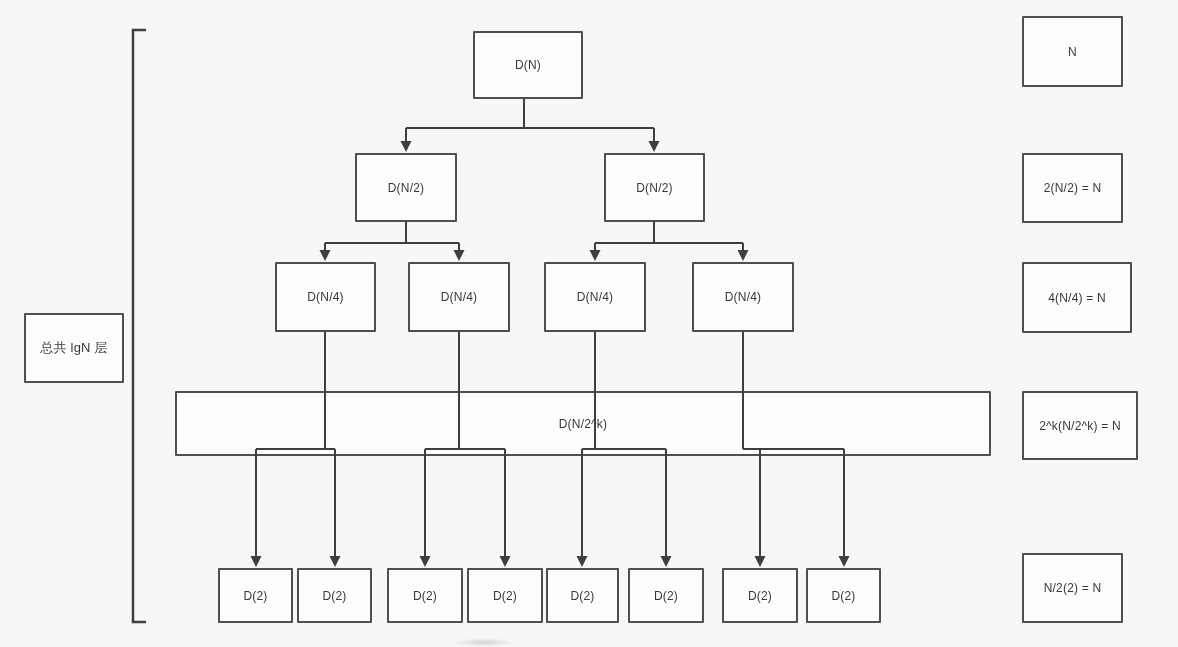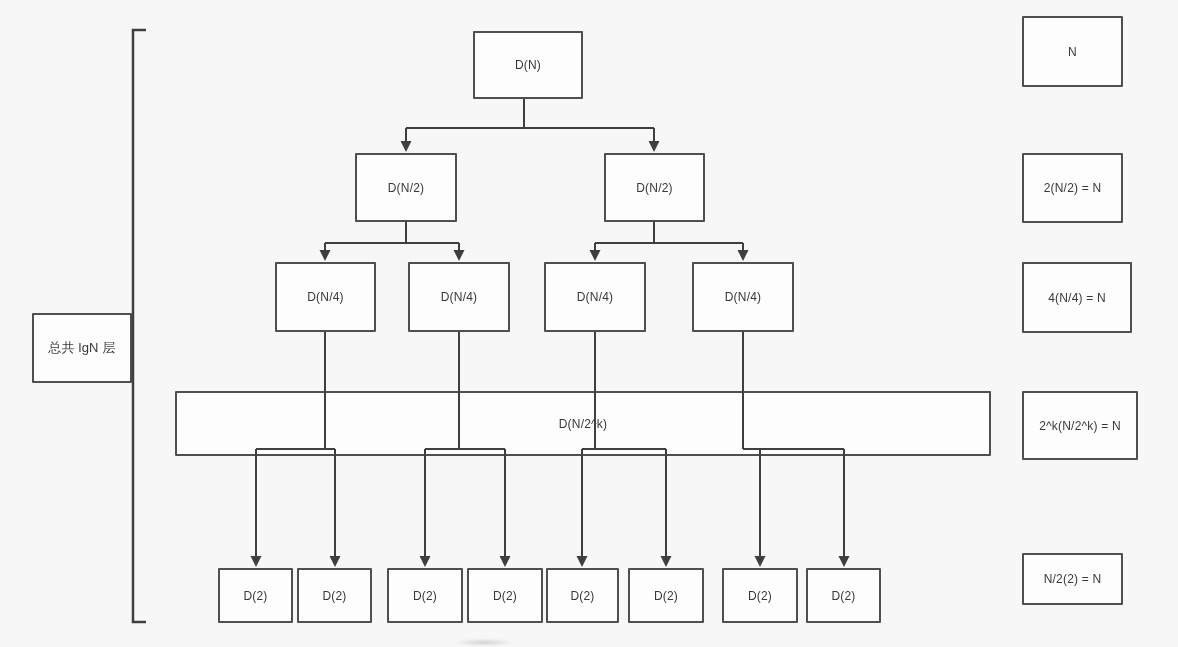--- a/index.html
+++ b/index.html
@@ -38,21 +38,21 @@
 </style>
 </head>
 <body>
 
 <div class="canvas">
 
   <svg class="wires" width="1178" height="647" aria-hidden="true">
     <path d="M146,30 H133 V622 H146" fill="none" stroke="#3f3f3f" stroke-width="2.5"></path>
   </svg>
 
-  <div class="node left-note" style="left:32px;top:313px;width:100px;height:70px;">
+  <div class="node left-note" style="left:24px;top:313px;width:100px;height:70px;">
     <span>总共 lgN 层</span>
   </div>
 
   <div class="node" style="left:473px;top:31px;width:110px;height:68px;">
     <span>D(N)</span>
   </div>
 
   <div class="node" style="left:355px;top:153px;width:102px;height:69px;">
     <span>D(N/2)</span>
   </div>
@@ -107,21 +107,21 @@
   </div>
   <div class="node annotation" style="left:1022px;top:153px;width:101px;height:70px;">
     <span>2(N/2) = N</span>
   </div>
   <div class="node annotation" style="left:1022px;top:262px;width:110px;height:71px;">
     <span>4(N/4) = N</span>
   </div>
   <div class="node annotation" style="left:1022px;top:391px;width:116px;height:69px;">
     <span>2^k(N/2^k) = N</span>
   </div>
-  <div class="node annotation" style="left:1022px;top:553px;width:101px;height:52px;">
+  <div class="node annotation" style="left:1022px;top:553px;width:101px;height:70px;">
     <span>N/2(2) = N</span>
   </div>
 
   <svg class="wires" width="1178" height="647" aria-hidden="true">
     <g stroke="#3f3f3f" stroke-width="2" fill="none">
 
       <path d="M524,99 V128 M406,128 H654 M406,128 V142 M654,128 V142"></path>
 
       <path d="M406,222 V243 M325,243 H459 M325,243 V251 M459,243 V251"></path>
 

